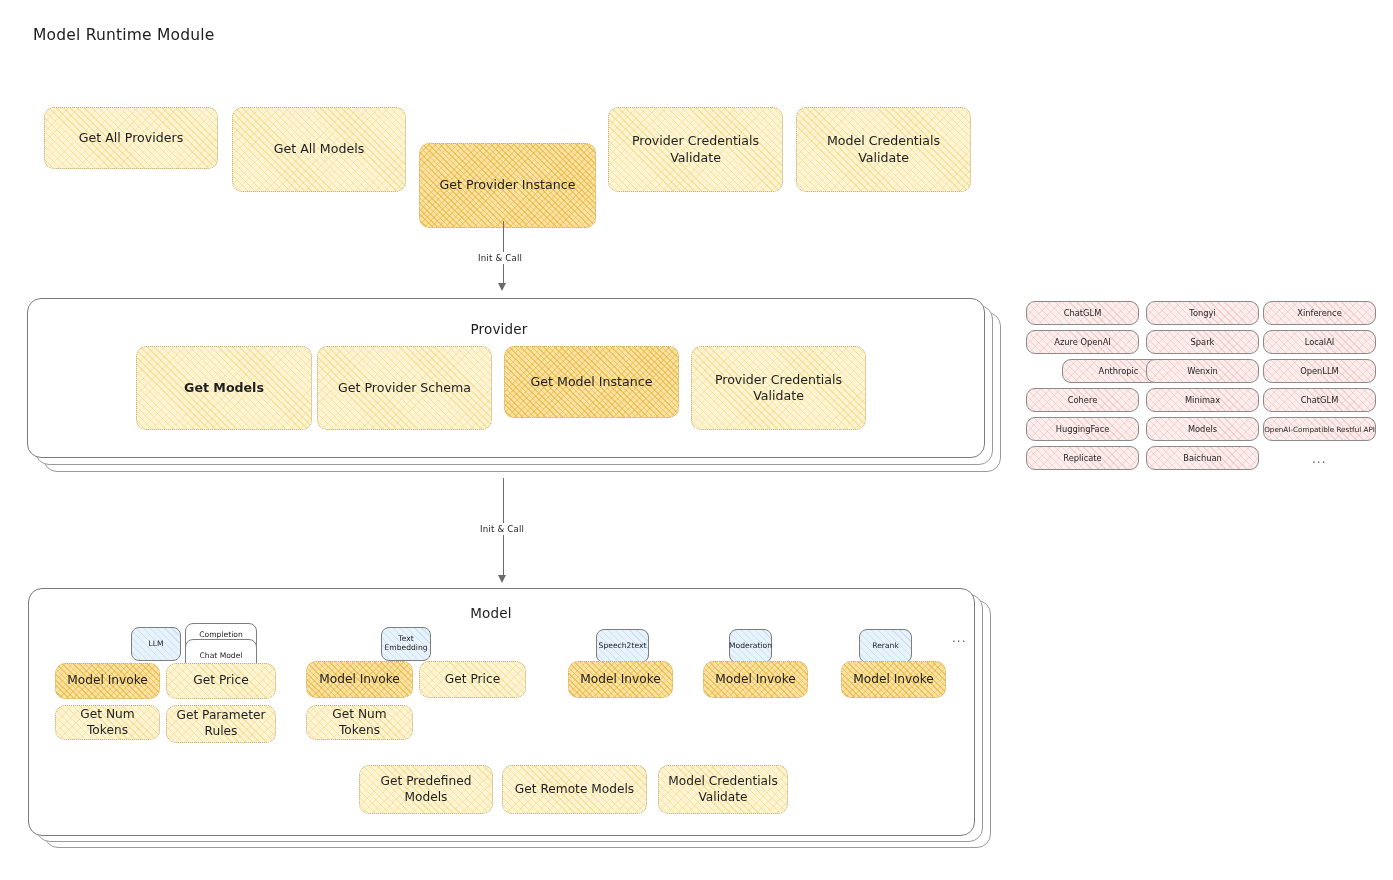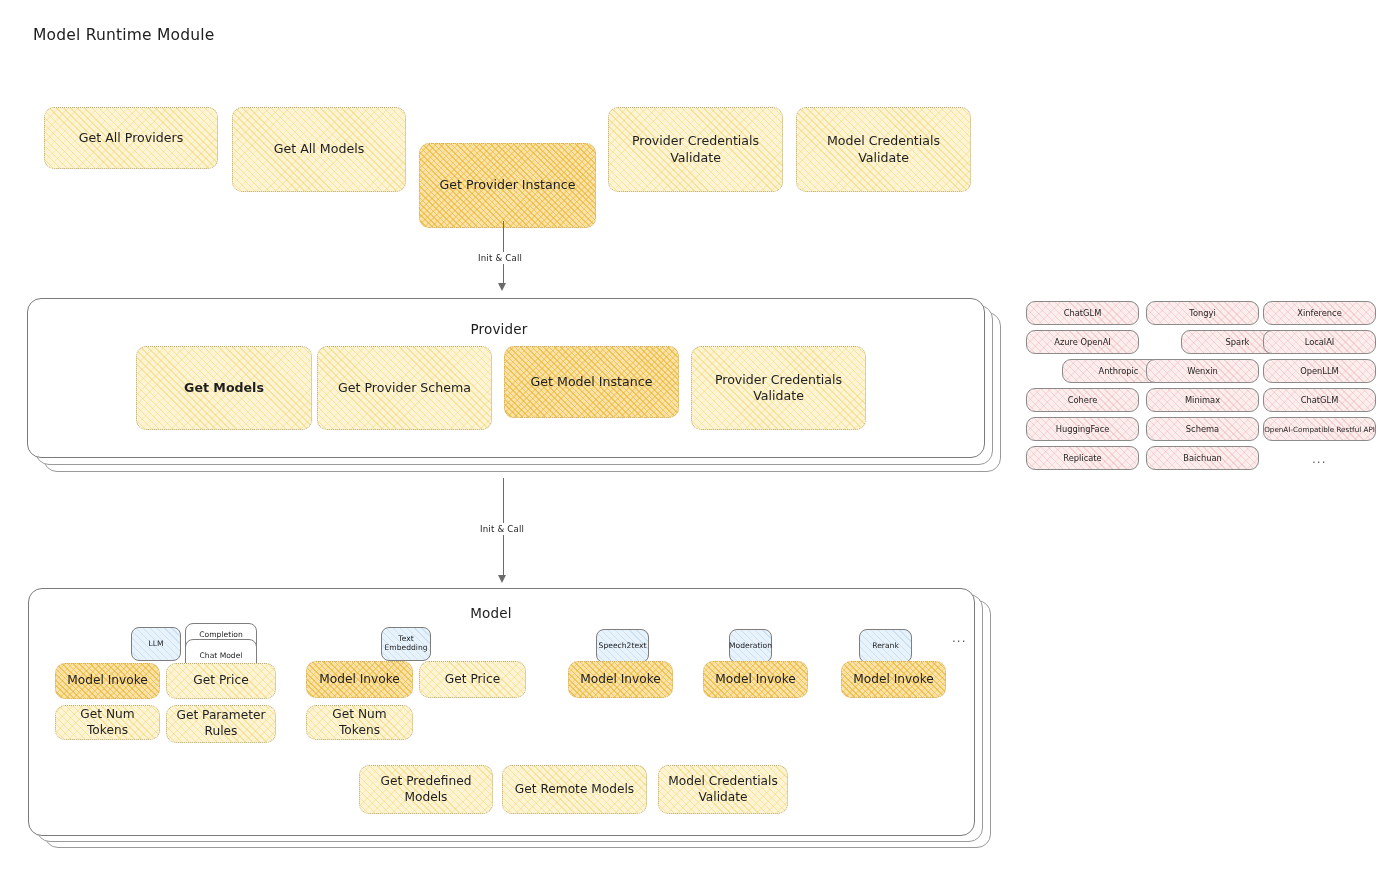--- a/index.html
+++ b/index.html
@@ -170,24 +170,24 @@
   <div class="card" style="left:691px; top:346px; width:175px; height:84px; z-index:2;">Provider Credentials Validate</div>
 
   <div class="chip" style="left:1026px; top:301px; width:113px; height:24px;">ChatGLM</div>
   <div class="chip" style="left:1026px; top:330px; width:113px; height:24px;">Azure OpenAI</div>
   <div class="chip" style="left:1026px; top:359px; width:113px; height:24px;margin-left:36px;">Anthropic</div>
   <div class="chip" style="left:1026px; top:388px; width:113px; height:24px;">Cohere</div>
   <div class="chip" style="left:1026px; top:417px; width:113px; height:24px;">HuggingFace</div>
   <div class="chip" style="left:1026px; top:446px; width:113px; height:24px;">Replicate</div>
 
   <div class="chip" style="left:1146px; top:301px; width:113px; height:24px;">Tongyi</div>
-  <div class="chip" style="left:1181px; top:330px; width:113px; height:24px;">Spark</div>
+  <div class="chip" style="left:1146px; top:330px; width:113px; height:24px;">Spark</div>
   <div class="chip" style="left:1146px; top:359px; width:113px; height:24px;">Wenxin</div>
   <div class="chip" style="left:1146px; top:388px; width:113px; height:24px;">Minimax</div>
-  <div class="chip" style="left:1146px; top:417px; width:113px; height:24px;">Schema</div>
+  <div class="chip" style="left:1146px; top:417px; width:113px; height:24px;">Models</div>
   <div class="chip" style="left:1146px; top:446px; width:113px; height:24px;">Baichuan</div>
 
   <div class="chip" style="left:1263px; top:301px; width:113px; height:24px;">Xinference</div>
   <div class="chip" style="left:1263px; top:330px; width:113px; height:24px;">LocalAI</div>
   <div class="chip" style="left:1263px; top:359px; width:113px; height:24px;">OpenLLM</div>
   <div class="chip" style="left:1263px; top:388px; width:113px; height:24px;">ChatGLM</div>
   <div class="chip" style="left:1263px; top:417px; width:113px; height:24px; font-size:7.2px;">OpenAI-Compatible Restful API</div>
   <div class="ellipsis hand" style="left:1312px; top:452px;">...</div>
 
   <div class="arrow-line" style="left:503px; top:478px; height:100px;"></div>

